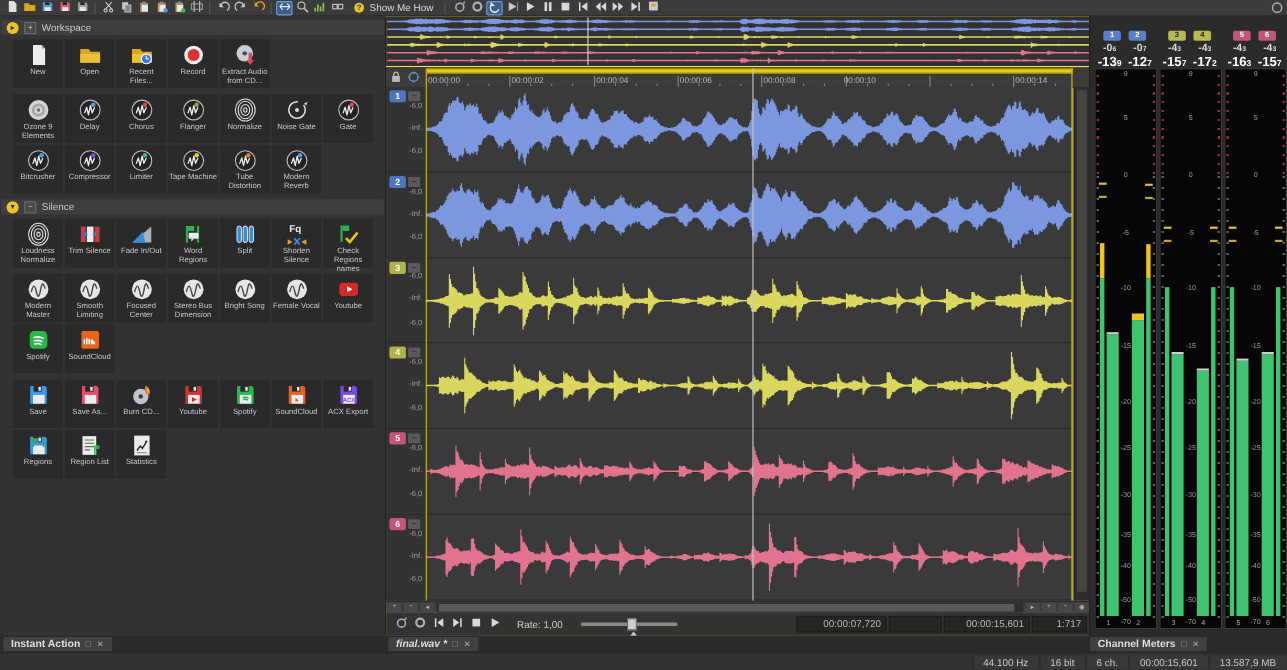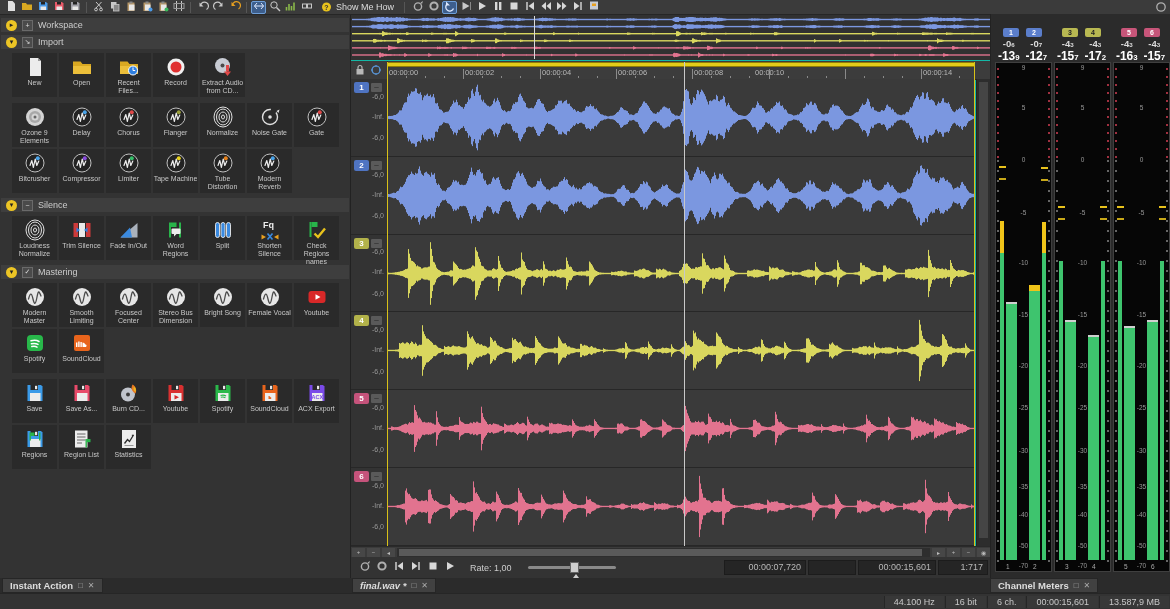--- a/index.html
+++ b/index.html
@@ -25,21 +25,21 @@
   .chev{width:11px;height:11px;border-radius:50%;background:#ecc525;color:#222;font-size:7px;
         display:flex;align-items:center;justify-content:center;flex:none;}
   .sicon{width:11px;height:11px;background:#4a4a4a;border:1px solid #6a6a6a;color:#ddd;font-size:7px;
          display:flex;align-items:center;justify-content:center;box-sizing:border-box;flex:none;}
   .tiles{display:flex;flex-wrap:wrap;gap:2px;padding:4px 2px 2px 12px;}
   .tile{width:45px;height:44px;background:#2a2a2a;display:flex;flex-direction:column;align-items:center;
         padding-top:2px;box-sizing:border-box;}
   .ticon{height:23px;display:flex;align-items:center;flex:none;}
   .tlabel{font-size:7px;line-height:1.12;color:#c8c8c8;text-align:center;margin-top:1px;width:44px;}
   
-  #editor{position:absolute;left:350px;top:15px;width:640px;height:563px;background:#14b8a6;border-left:1px solid #222;}
+  #editor{position:absolute;left:350px;top:15px;width:640px;height:563px;background:#fde047;border-left:1px solid #222;}
   #overview{position:absolute;left:0;top:0;width:640px;height:45px;background:#313131;}
   #ov-cursor{position:absolute;left:183px;top:1px;width:1px;height:43px;background:#dadada;z-index:4;}
   #ruler{position:absolute;left:0;top:46px;width:640px;height:18px;background:#3c3c3c;border-bottom:1px solid #2a2a2a;}
   #ruler-gutter{position:absolute;left:0;top:0;width:36px;height:18px;background:#3c3c3c;border-right:1px solid #2e2e2e;}
   .selbar{position:absolute;left:36px;top:1px;width:588px;height:5px;background:#e3cb1a;border:1px solid #8f7d06;box-sizing:border-box;}
   .rlabel{position:absolute;top:7px;font-size:7.5px;color:#b8b8b8;white-space:nowrap;}
   .rtickM{position:absolute;bottom:0;width:1px;height:10px;background:#8a8a8a;}
   .rtickm{position:absolute;bottom:1px;width:1px;height:2px;background:#8a8a8a;}
   #tracks{position:absolute;left:0;top:64px;width:624px;height:467px;display:flex;flex-direction:column;background:#3a3a3a;}
   .track{flex:1;position:relative;border-bottom:1px solid #272727;box-sizing:border-box;}
@@ -308,25 +308,20 @@
         </svg>
       </span>
   </div>
 
   <div id="left-panel">
       <div class="sect-h">
         <span class="chev">▸</span>
         <span class="sicon">+</span>
         <span>Workspace</span>
       </div>
-      <div class="sect-h">
-        <span class="chev">▾</span>
-        <span class="sicon">↘</span>
-        <span>Import</span>
-      </div>
       <div class="tiles">
         <div class="tile">
           <span class="ticon">
             <svg width="22" height="22" viewBox="0 0 22 22">
               <path d="M6 2h8l3 3v15H6z" fill="#ececec"></path>
               <path d="M14 2v3h3z" fill="#9a9a9a"></path>
             </svg>
           </span>
           <span class="tlabel">New</span>
         </div>
@@ -585,25 +580,20 @@
         <div class="tile">
           <span class="ticon">
             <svg width="22" height="22" viewBox="0 0 22 22">
               <rect x="3.5" y="3" width="2" height="15" fill="#28b44a"></rect>
               <path d="M5.5 3h6v5h-6z" fill="#28b44a"></path>
               <path d="M8.5 14.5l3.5 3.5 7-8.5" stroke="#e8c21c" stroke-width="2.4" fill="none"></path>
             </svg>
           </span>
           <span class="tlabel">Check Regions names</span>
         </div>
-      </div>
-      <div class="sect-h">
-        <span class="chev">▾</span>
-        <span class="sicon">✓</span>
-        <span>Mastering</span>
       </div>
       <div class="tiles">
         <div class="tile">
           <span class="ticon">
             <svg width="22" height="22" viewBox="0 0 22 22">
               <circle cx="11" cy="11" r="9" fill="#e6e6e6"></circle>
               <path d="M4.5 13c1.8-6.5 3-6.5 4.5 0s2.6 5.5 4-2 2.2-5.5 4-1" stroke="#4a4a4a" stroke-width="1.3" fill="none" stroke-linecap="round"></path>
             </svg>
           </span>
           <span class="tlabel">Modern Master</span>
@@ -860,21 +850,21 @@
           <span class="rlabel" style="left: 267px;">00:00:06</span>
           <span class="rtickm" style="left: 284px;"></span>
           <span class="rtickm" style="left: 303px;"></span>
           <span class="rtickm" style="left: 322px;"></span>
           <span class="rtickM" style="left: 341px;"></span>
           <span class="rlabel" style="left: 343px;">00:00:08</span>
           <span class="rtickm" style="left: 360px;"></span>
           <span class="rtickm" style="left: 379px;"></span>
           <span class="rtickm" style="left: 398px;"></span>
           <span class="rtickM" style="left: 418px;"></span>
-          <span class="rlabel" style="left: 404px; text-align: center;">00:00:10</span>
+          <span class="rlabel" style="left: 416px; text-align: center;">00:00:10</span>
           <span class="rtickm" style="left: 437px;"></span>
           <span class="rtickm" style="left: 456px;"></span>
           <span class="rtickm" style="left: 475px;"></span>
           <span class="rtickM" style="left: 494px;"></span>
           <span class="rlabel" style="left: 496px; margin-top: 32px;">00:00:12</span>
           <span class="rtickm" style="left: 513px;"></span>
           <span class="rtickm" style="left: 532px;"></span>
           <span class="rtickm" style="left: 551px;"></span>
           <span class="rtickM" style="left: 570px;"></span>
           <span class="rlabel" style="left: 572px;">00:00:14</span>

